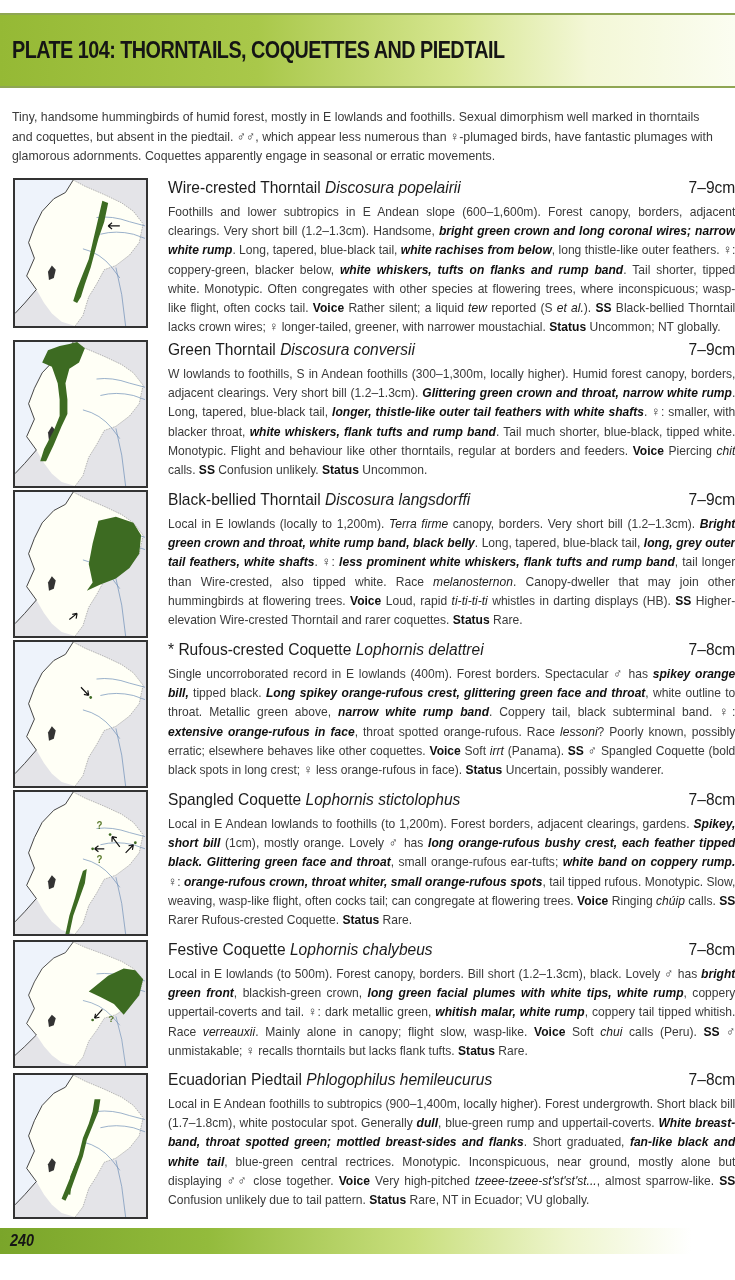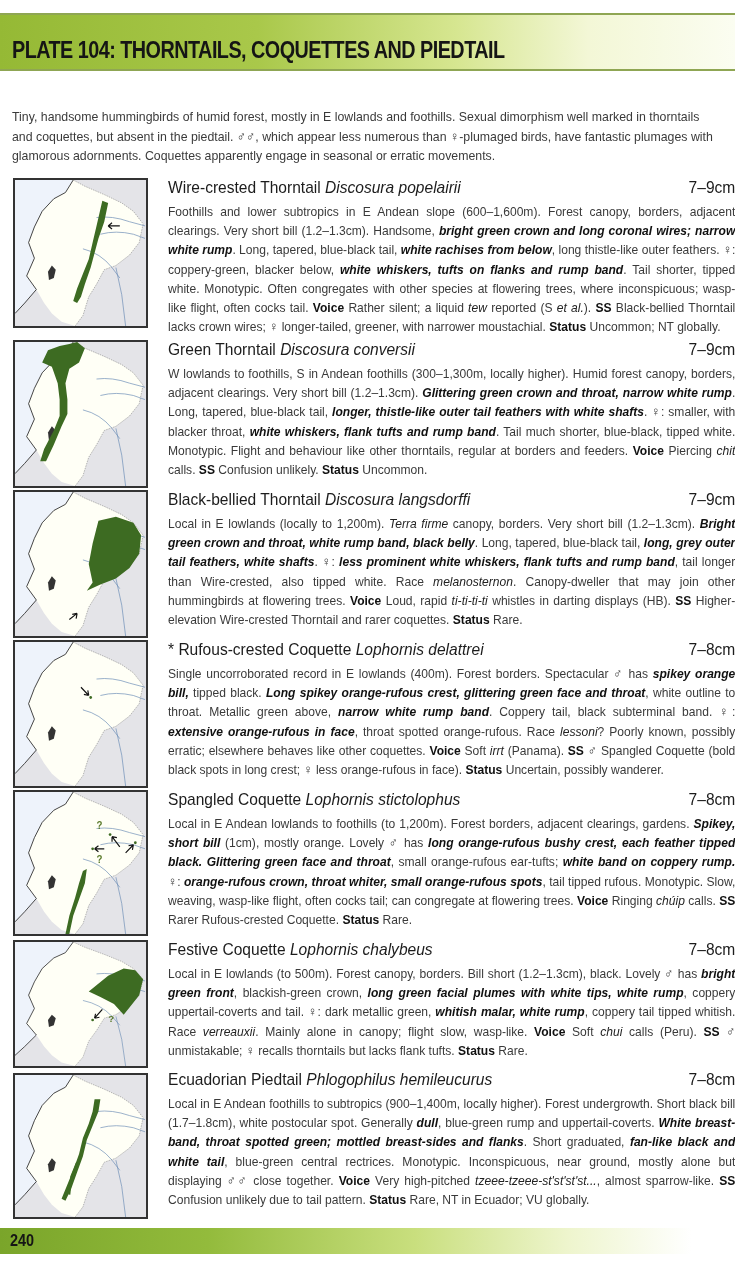--- a/index.html
+++ b/index.html
@@ -1,37 +1,37 @@
 <!DOCTYPE html>
 <html><head>
 <meta charset="utf-8">
 <style>
   html, body { margin:0; padding:0; }
   body { width:735px; height:1280px; background:#ffffff; position:relative; overflow:hidden;
          font-family:"Liberation Sans", sans-serif; color:#2a2a2a; }
-  .header-bar { position:absolute; left:0; top:13px; width:735px; height:58px;
+  .header-bar { position:absolute; left:0; top:13px; width:735px; height:75px;
     background:linear-gradient(90deg,#95b935 0%,#a9c84a 35%,#d6e690 62%,#f3f7d6 80%,#fbfdf1 100%);
     border-top:2px solid #8fa653; border-bottom:2px solid #8fa653; box-sizing:border-box; }
   .header-title { position:absolute; left:12px; top:22px; font-size:23px; font-weight:bold;
     letter-spacing:-0.6px; color:#151515; transform:scaleX(0.86); transform-origin:left center; white-space:nowrap; }
   .intro { position:absolute; left:12px; top:107px; width:760px; font-size:13.2px; line-height:19.6px;
     color:#3a3a3a; transform:scaleX(0.935); transform-origin:left top; }
   .entry { position:absolute; left:0; width:735px; }
   .map { position:absolute; left:13px; width:135px; height:140px; border:2px solid #333;
     box-sizing:border-box; background:#e6e6ea; overflow:hidden; }
   .map svg { width:100%; height:100%; display:block; }
   .text-col { position:absolute; left:168px; width:620px; transform:scaleX(0.915); transform-origin:left top; }
   .title-row { position:relative; height:24px; font-size:17px; color:#1c1c1c; white-space:nowrap; }
   .title-row .sci { font-style:italic; }
   .title-row .size { position:absolute; right:0; top:0; }
   .desc { font-size:13.2px; line-height:19.2px; color:#3a3a3a; text-align:justify; }
   .desc b { color:#111; }
   .desc i { color:#222; }
   .footer-bar { position:absolute; left:0; top:1228px; width:692px; height:26px;
-    background:linear-gradient(90deg,#7aa52a 0%,#93bb3c 30%,#c9df7e 60%,#eef5cd 82%,#ffffff 100%); }
+    background:linear-gradient(90deg,#7aa52a 0%,#93bb3c 30%,#c9df7e 60%,#eef5cd 82%,#ffffff 100%);font-style:italic; }
   .page-num { position:absolute; left:10px; top:3px; font-size:17px; font-weight:bold; color:#151515;
     transform:scaleX(0.85); transform-origin:left center; }
 </style>
 </head>
 <body>
 
 <svg width="0" height="0" style="position:absolute">
   <defs>
     <g id="base-map">
       <rect x="0" y="0" width="135" height="140" fill="#e4e4e8"></rect>

